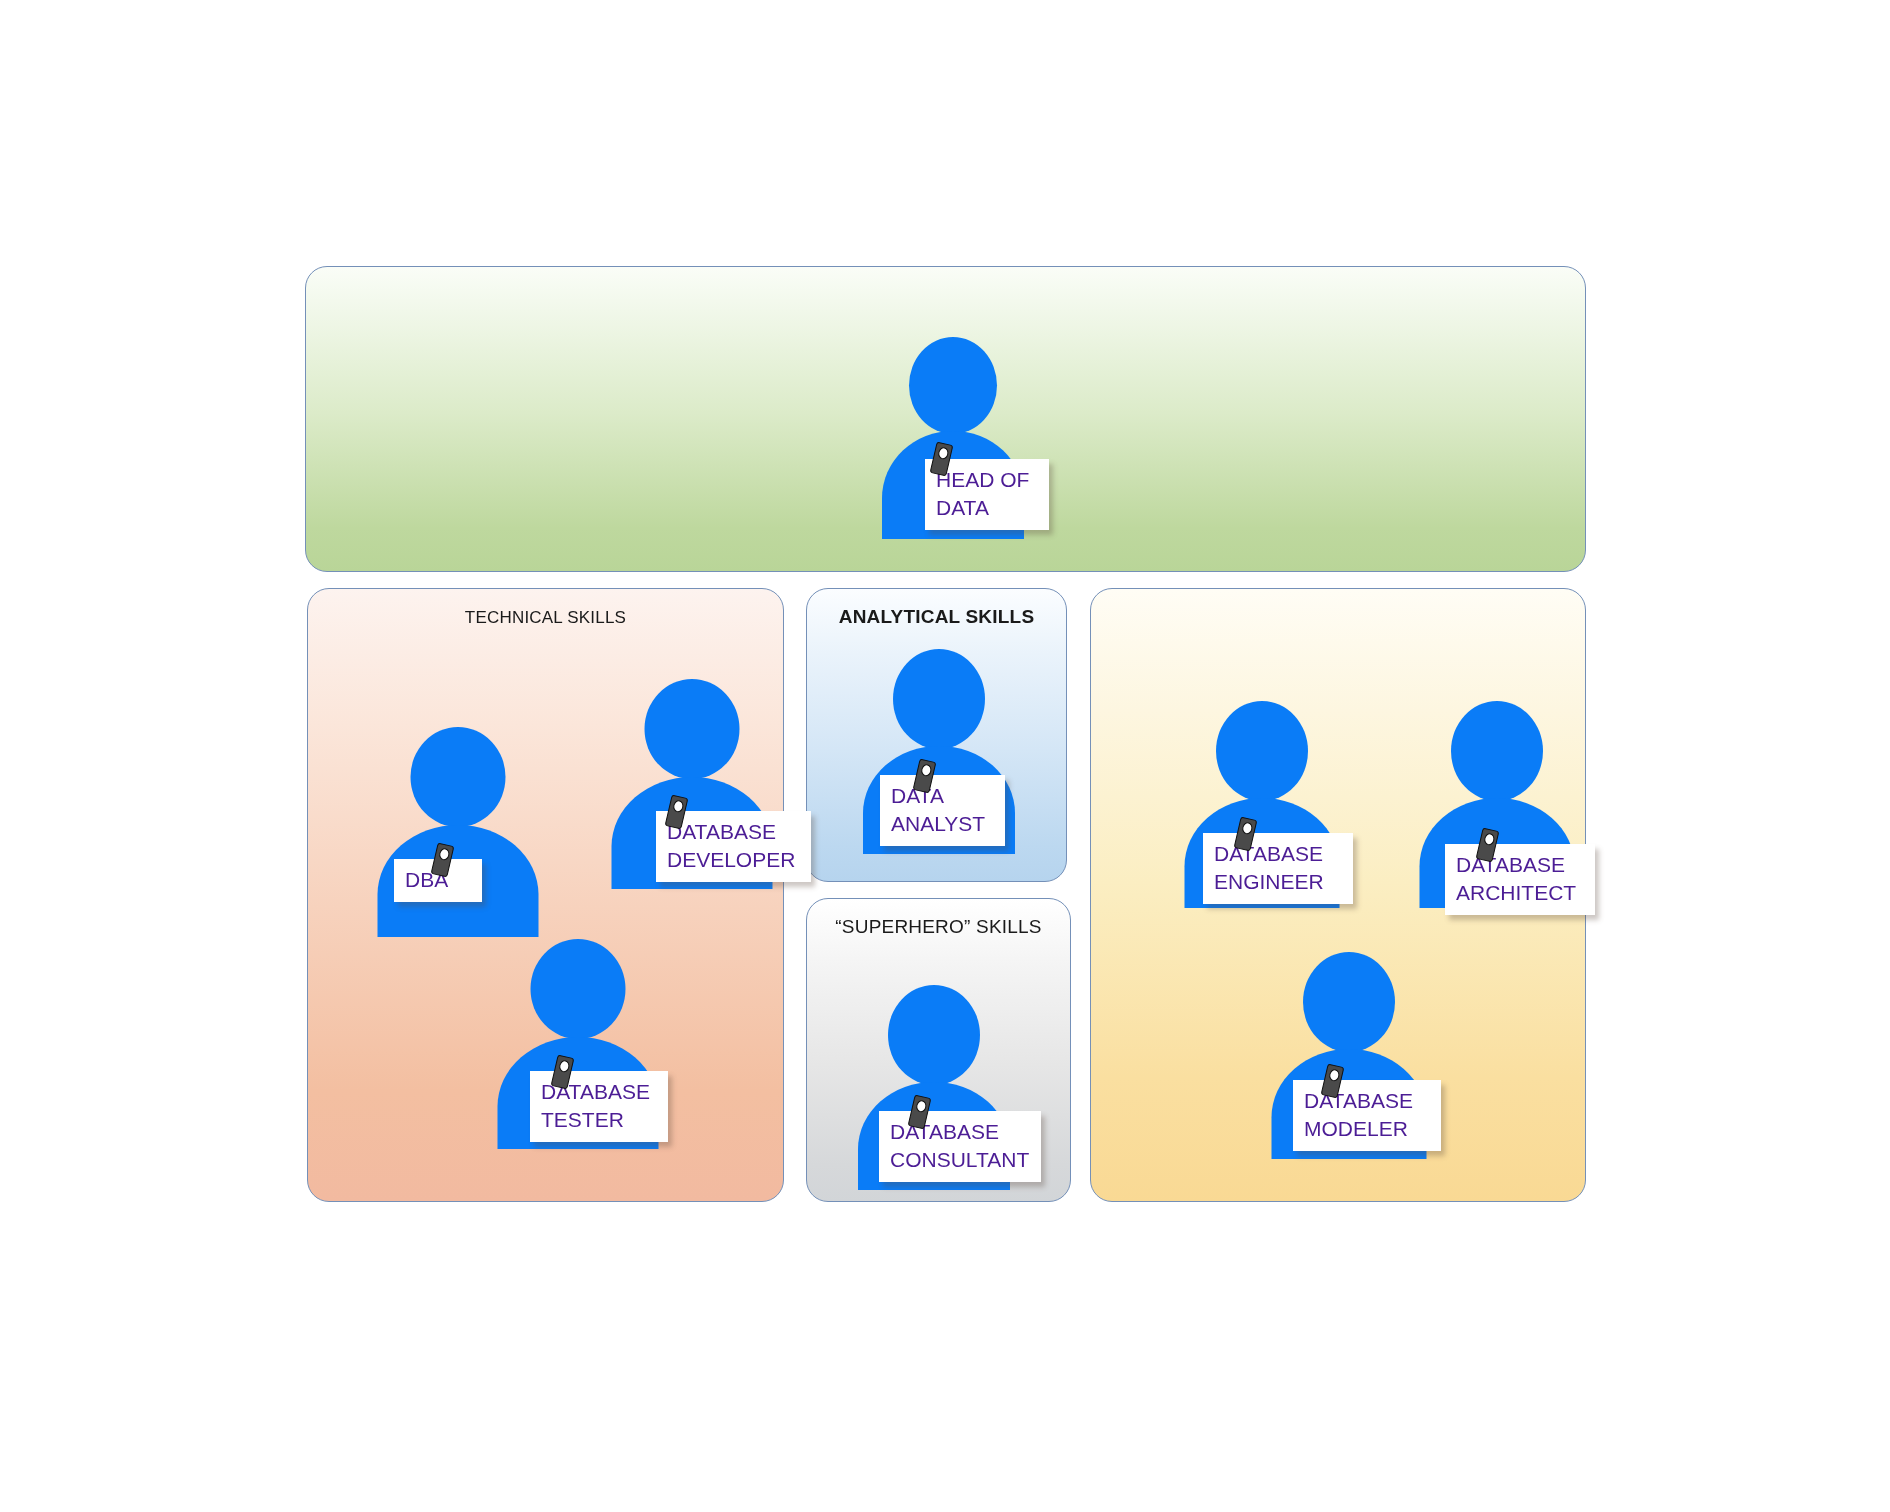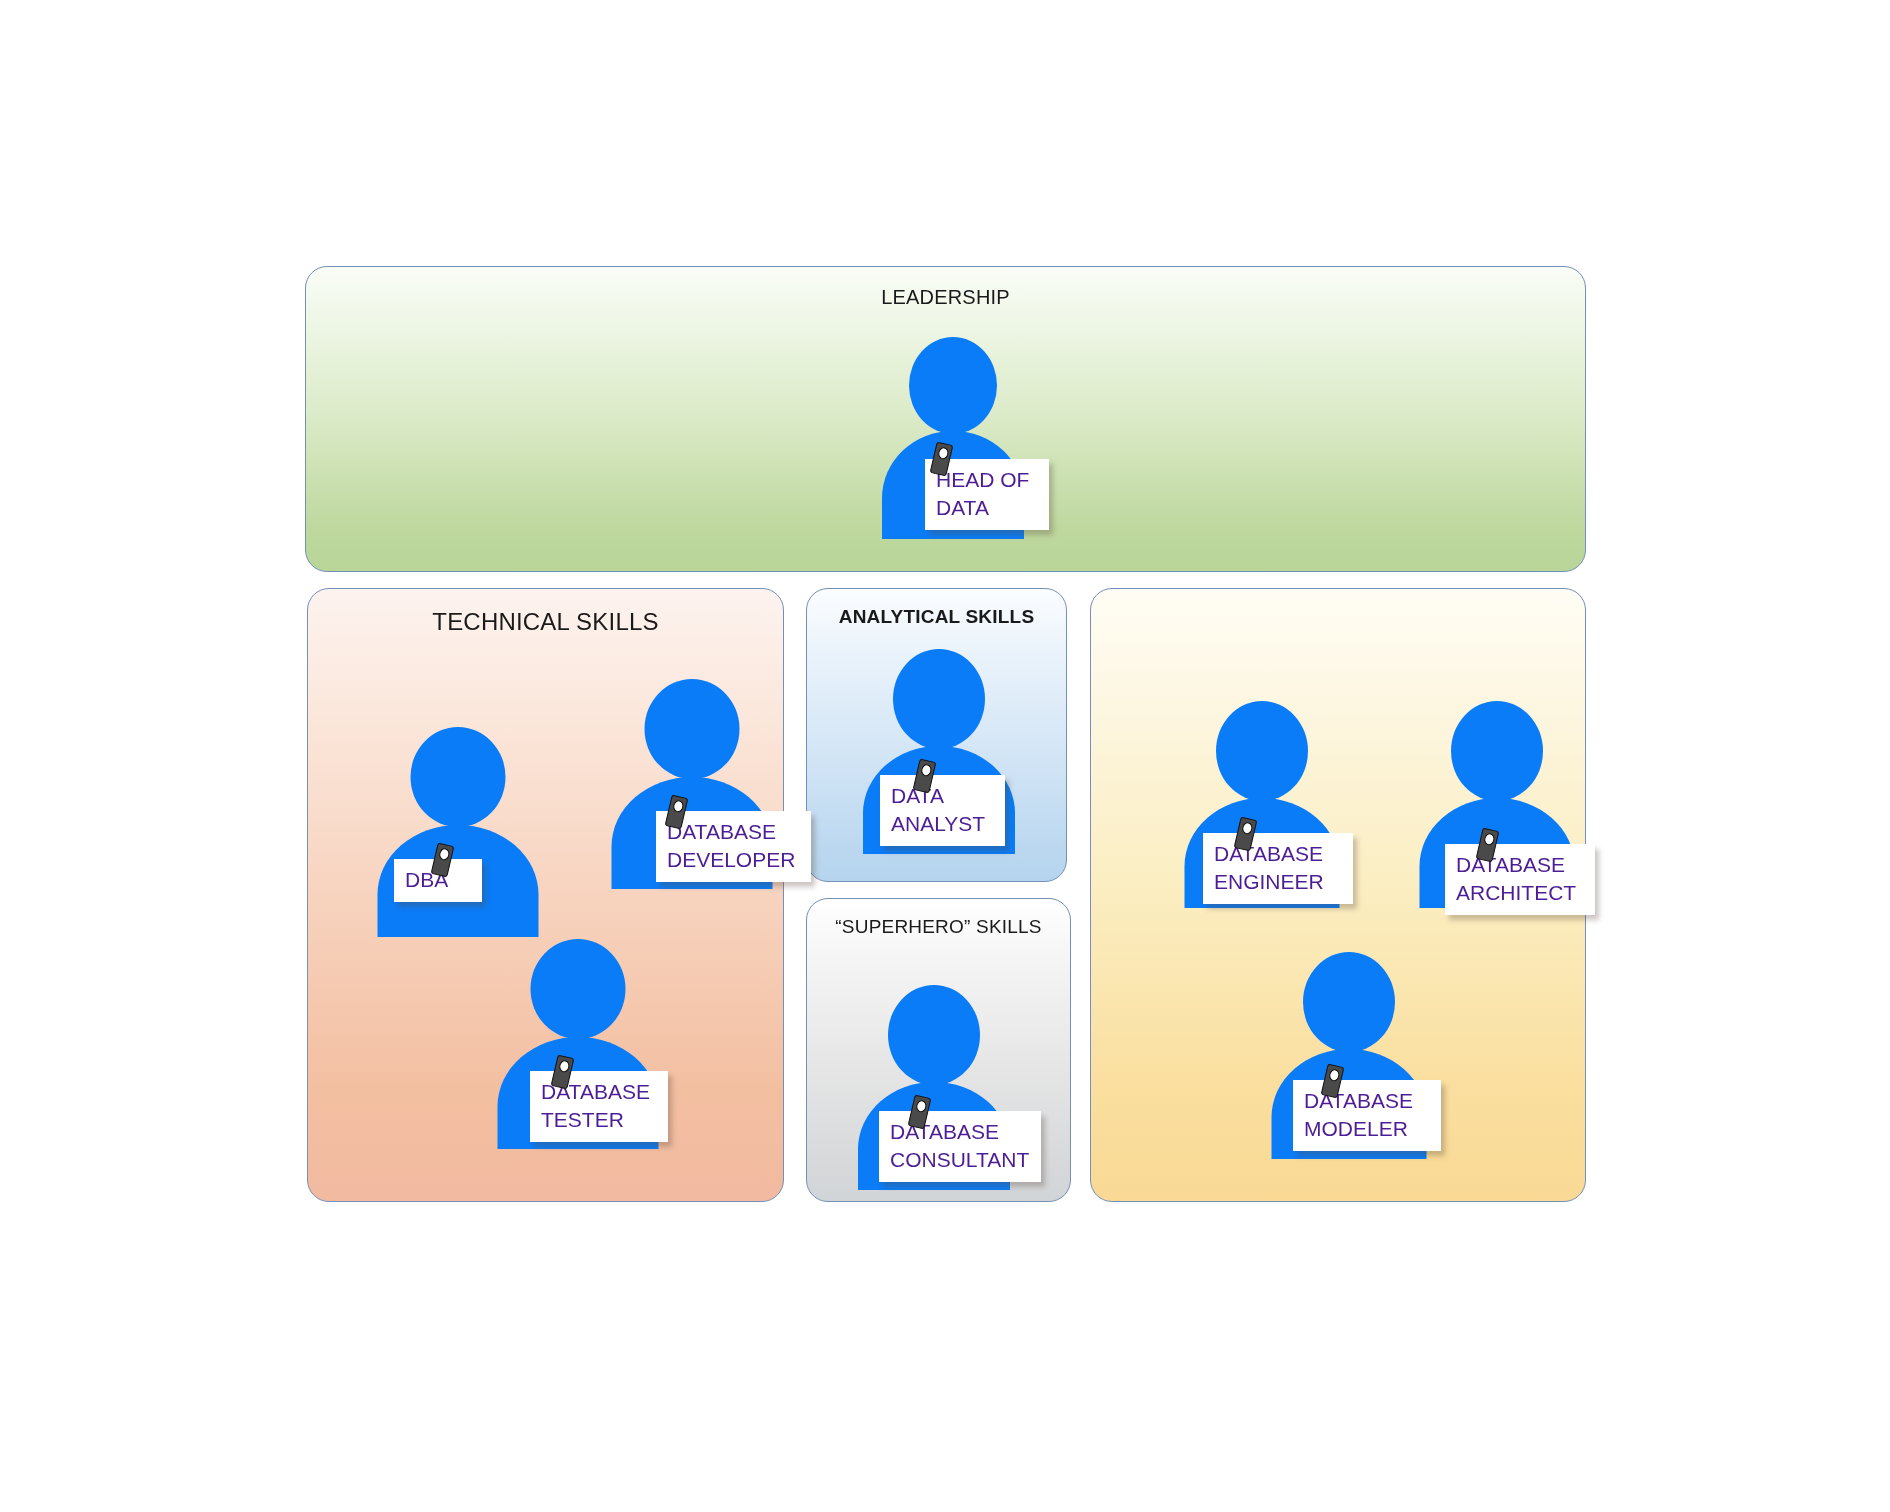--- a/index.html
+++ b/index.html
@@ -51,21 +51,21 @@
     font-size: 20px;
   }
 
   #panel-technical {
     left: 307px; top: 588px;
     width: 477px; height: 614px;
     background: linear-gradient(to bottom, #fdf3ef 0%, #fbe6da 22%, #f7d2bd 52%, #f3bfa1 82%, #f2baa0 100%);
   }
   #panel-technical .panel-title {
     top: 18px;
-    font-size: 24px;
+    font-size: 17px;
   }
 
   #panel-analytical {
     left: 806px; top: 588px;
     width: 261px; height: 294px;
     background: linear-gradient(to bottom, #fbfdff 0%, #eaf3fb 22%, #d4e6f6 55%, #bcd8f0 88%, #b6d4ee 100%);
   }
   #panel-analytical .panel-title {
     top: 16px;
     font-size: 19px;
@@ -149,21 +149,20 @@
     border: 1px solid #101010;
     border-radius: 50%;
   }
 </style>
 </head>
 <body>
 
 <div id="canvas">
 
   <div class="panel" id="panel-leadership">
-    <div class="panel-title">LEADERSHIP</div>
 
     <div class="person" style="left:577px; top:70px; width:140px; height:200px;">
       <div class="head" style="width:88px; height:97px;"></div>
       <div class="body" style="top:94px; width:142px; height:108px;"></div>
       <div class="clip" style="left:50px; top:106px;"></div>
       <div class="badge" style="left:42px; top:122px; width:124px;">HEAD OF
 DATA</div>
     </div>
   </div>
 

